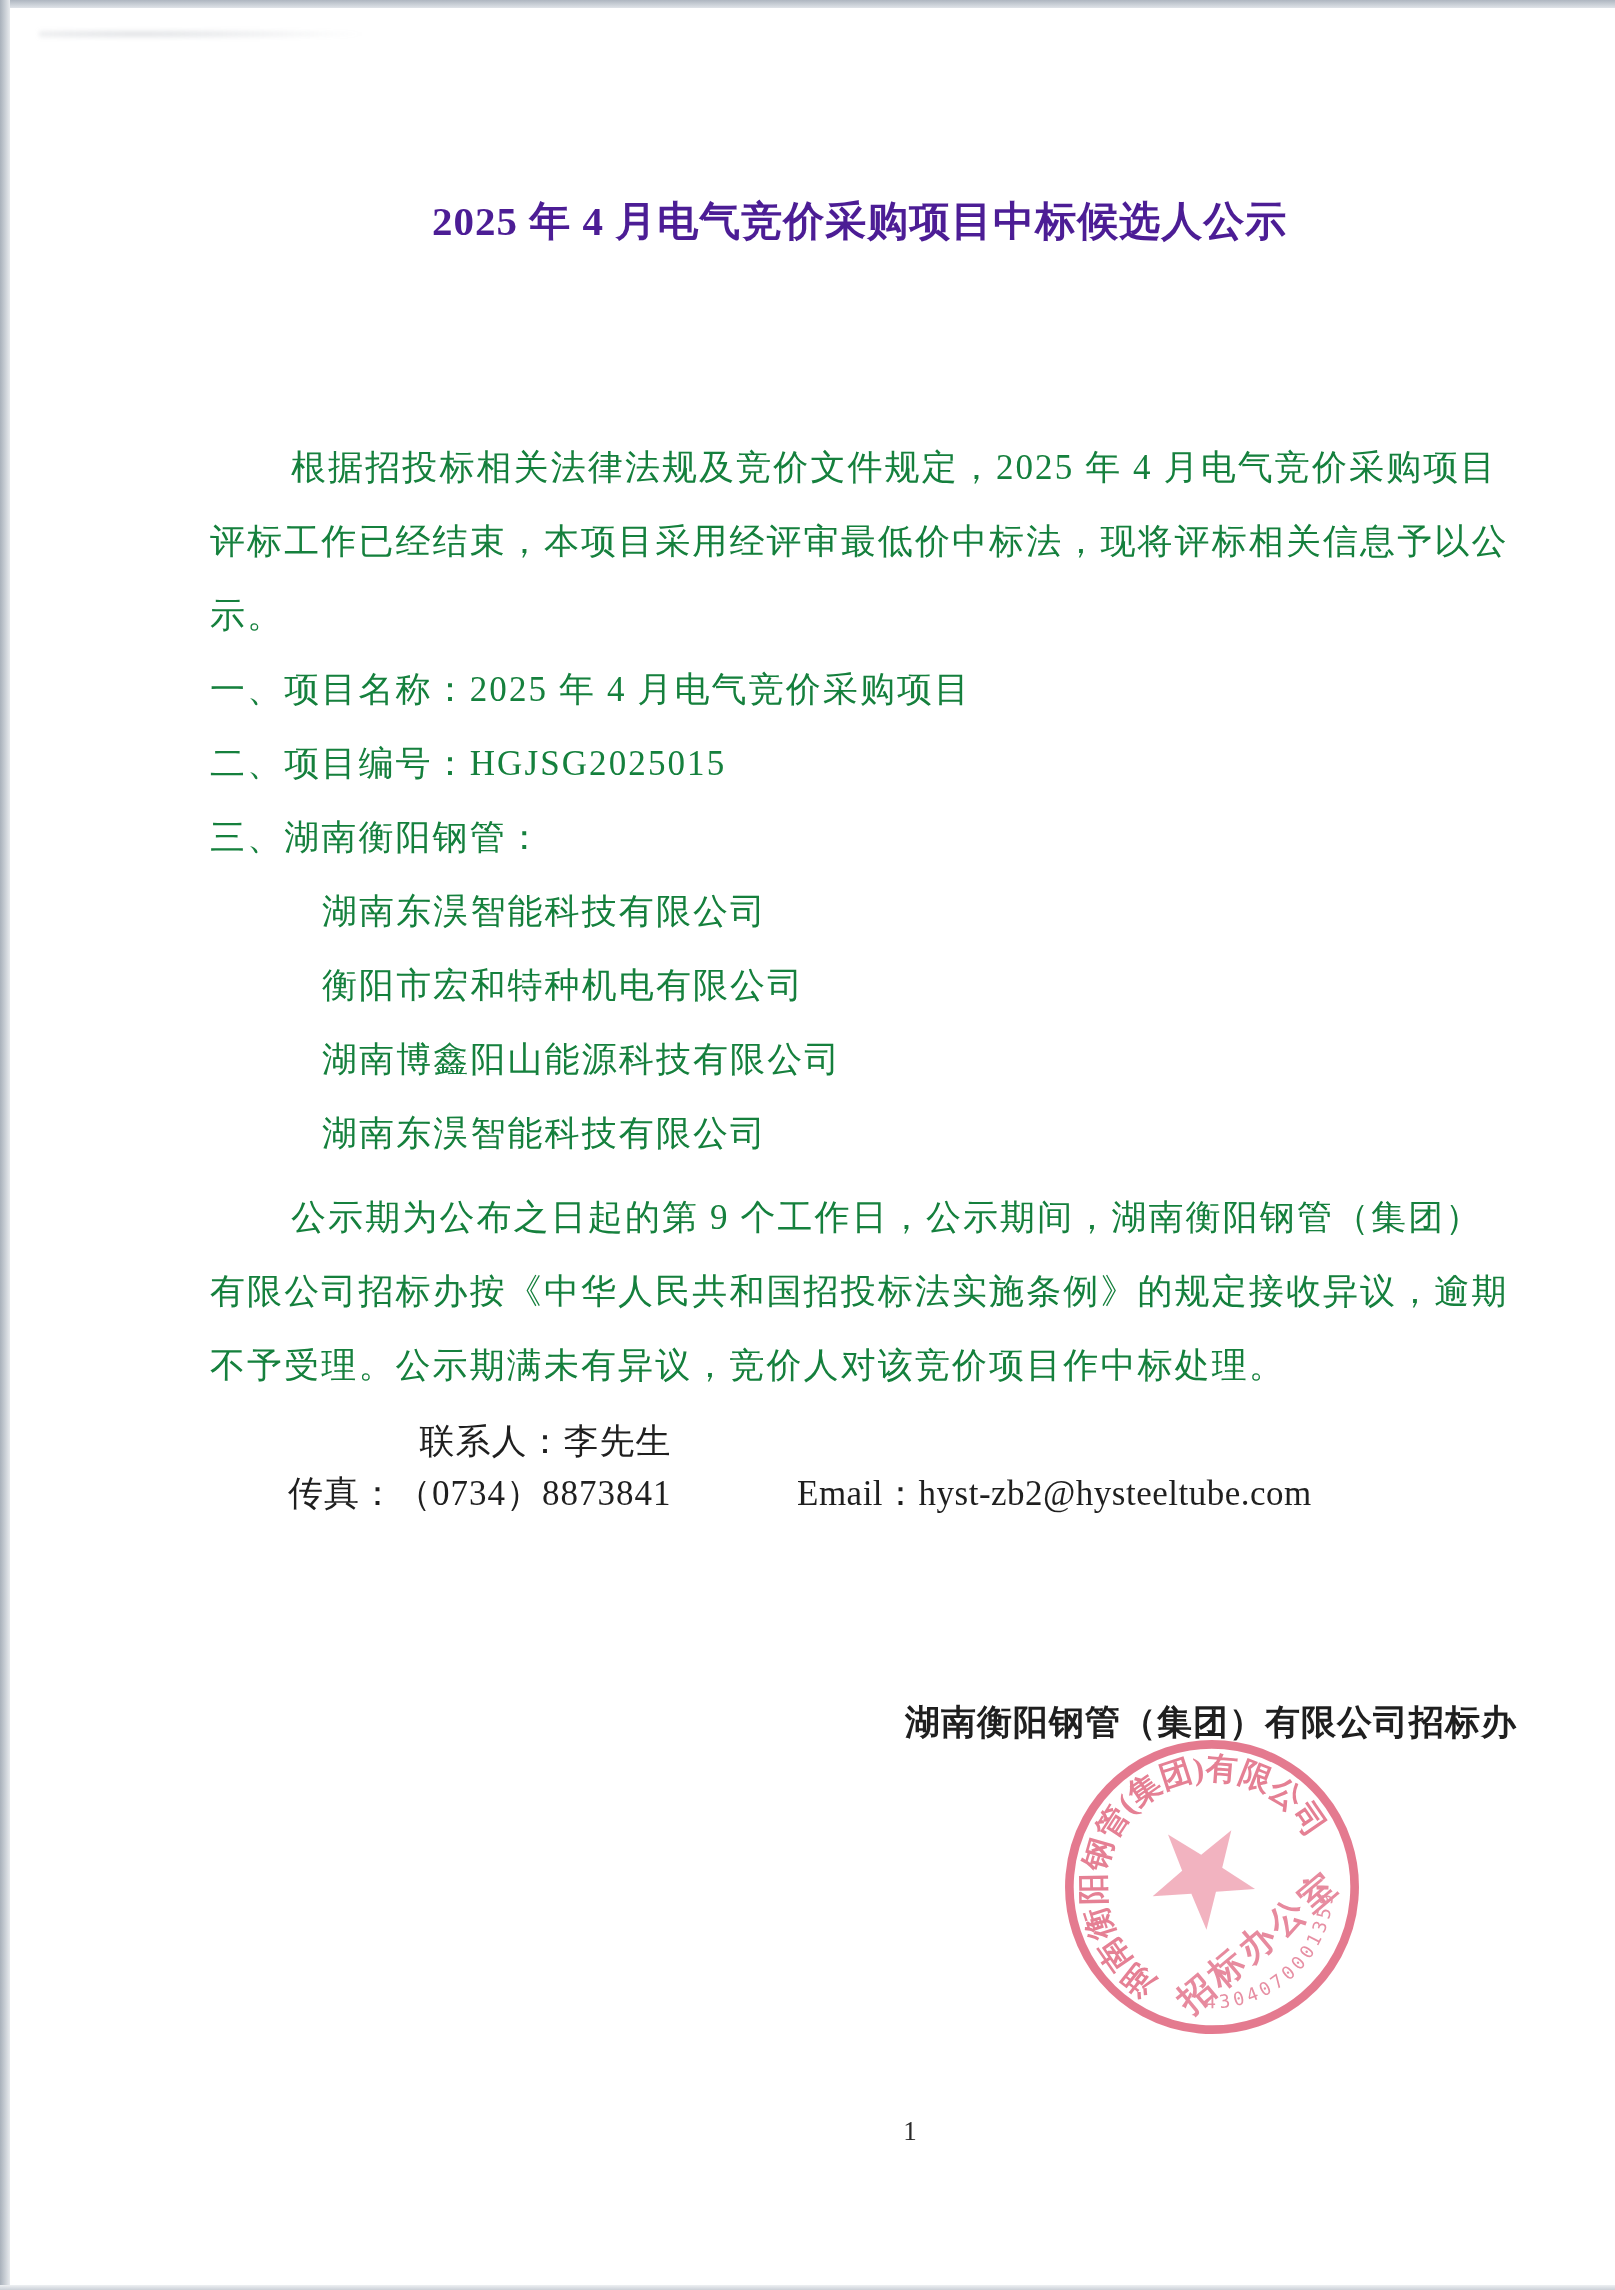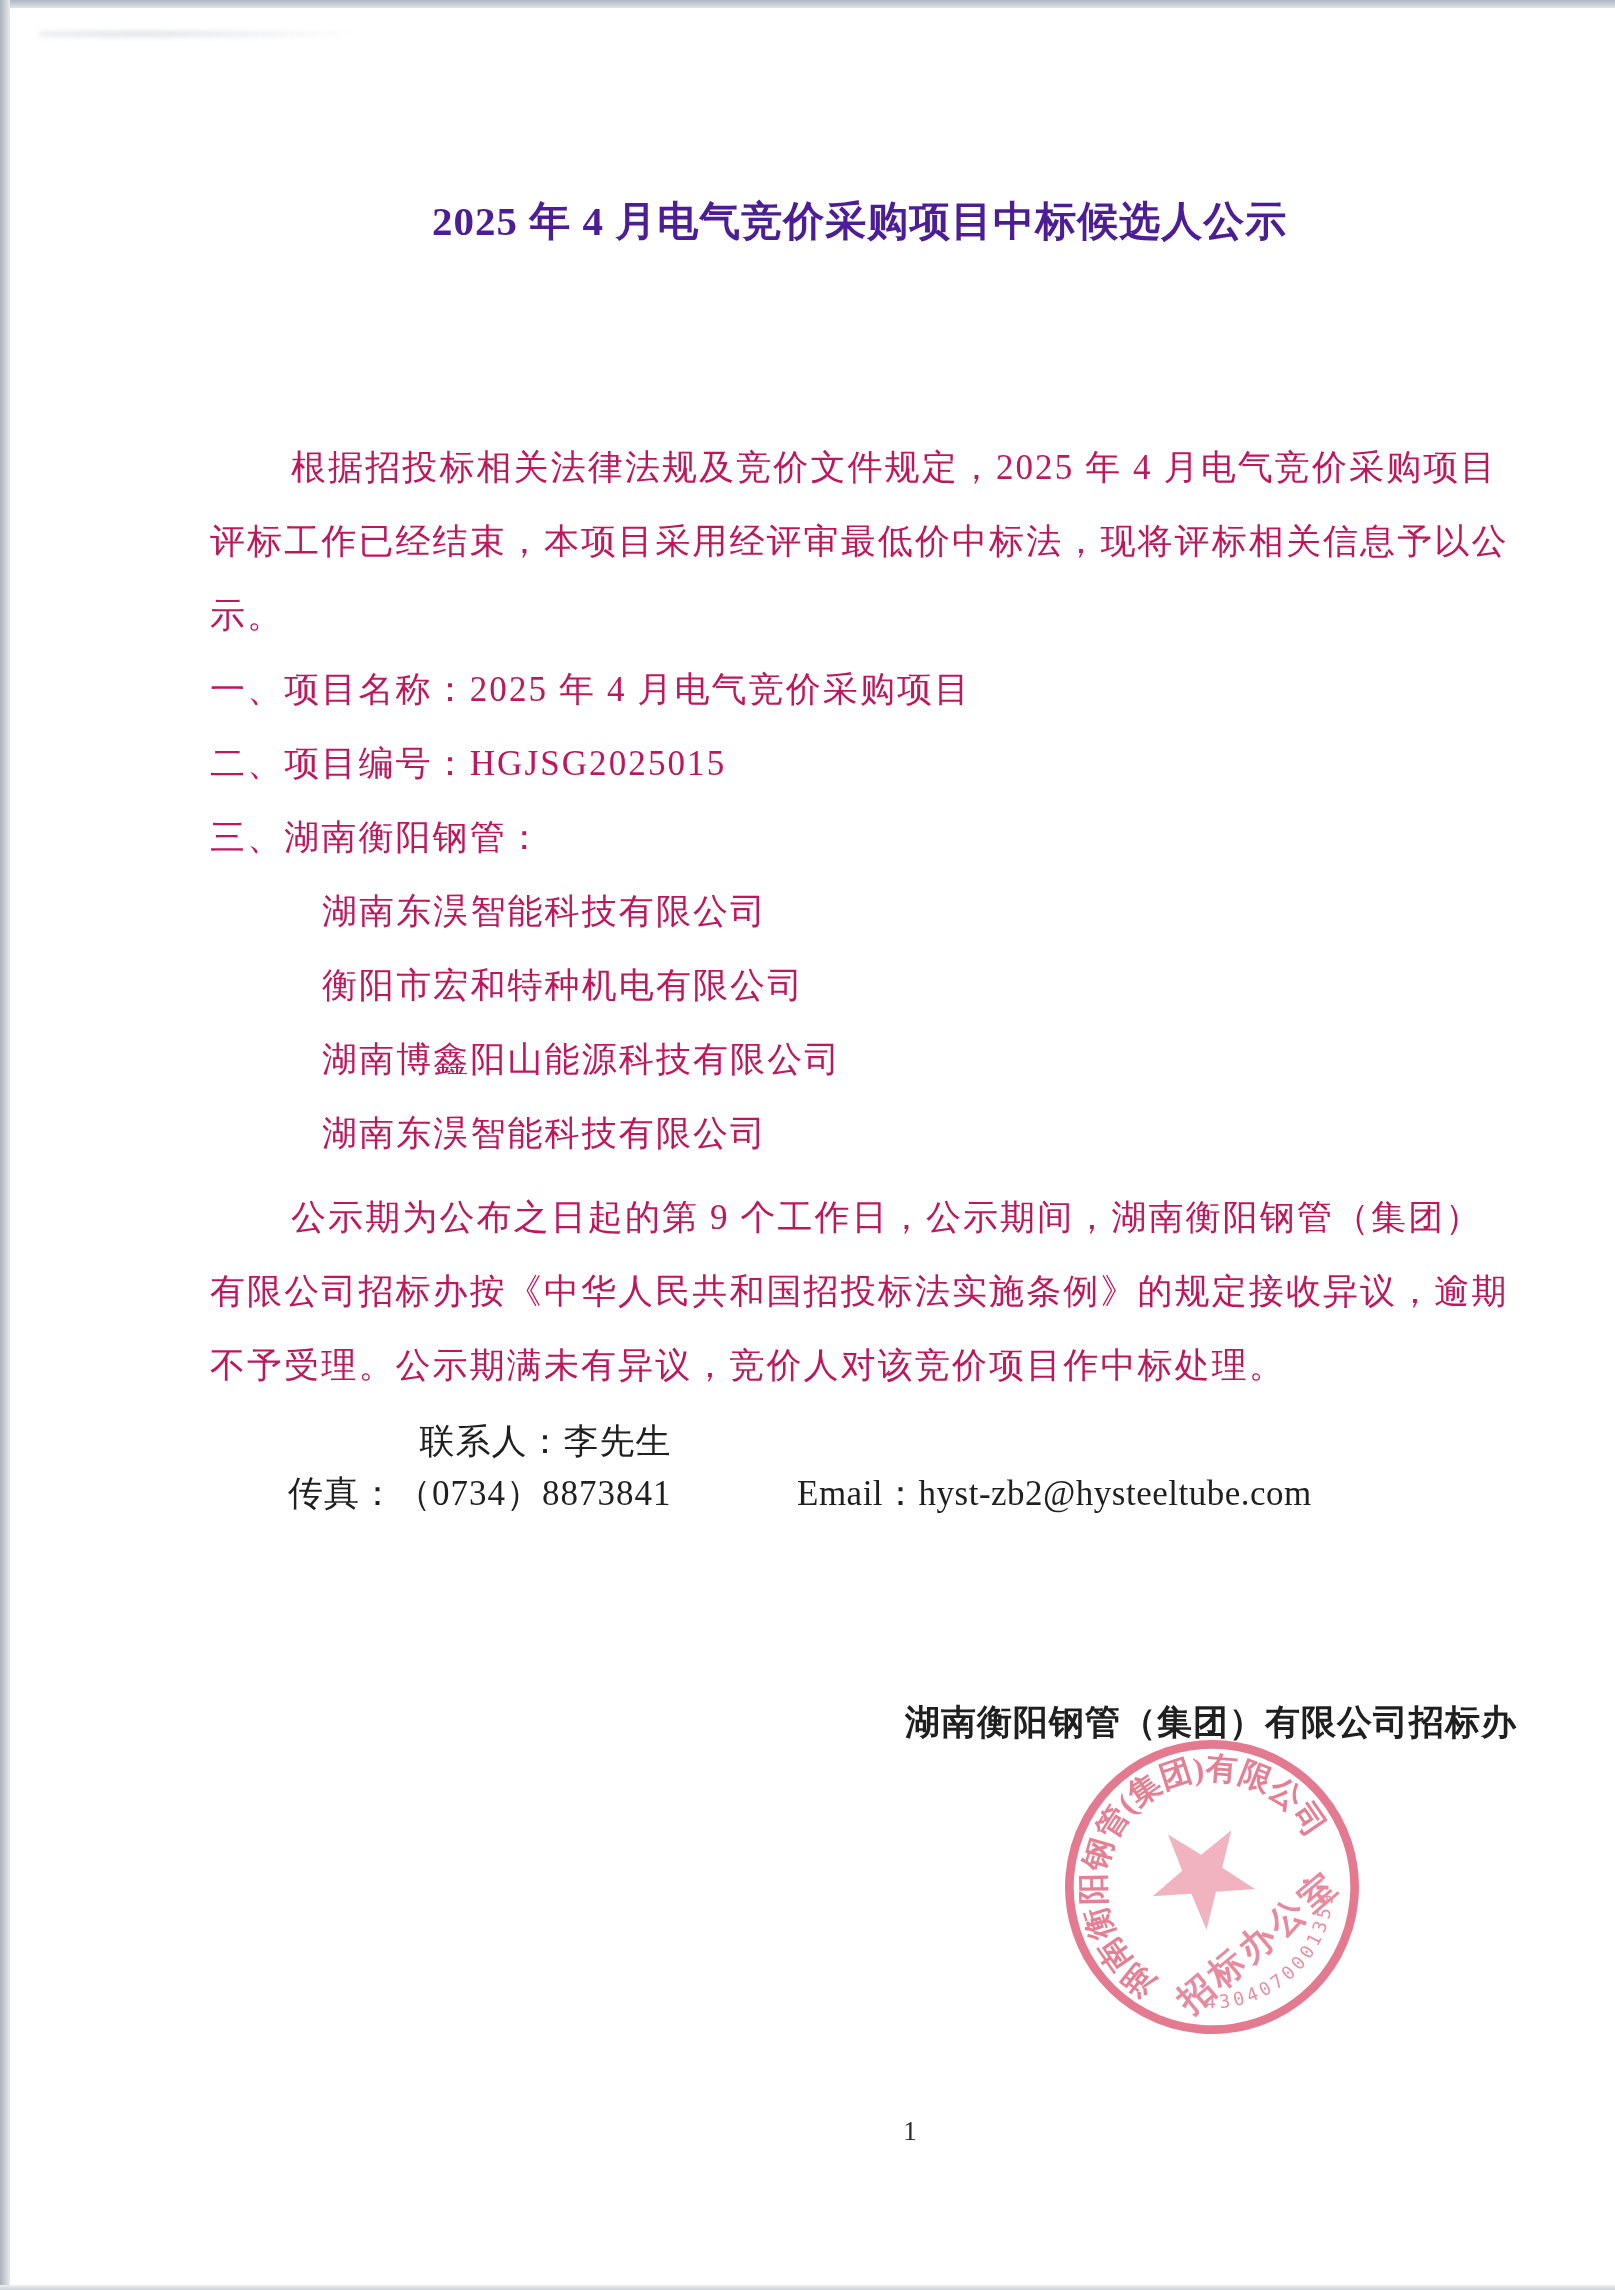--- a/index.html
+++ b/index.html
@@ -26,21 +26,21 @@
 
   .title{
     position:absolute;left:0;width:100%;top:195px;
     text-align:center;font-size:41px;font-weight:700;
     letter-spacing:1px;line-height:53px;color:#4c1d95;
   }
 
   .body-block{position:absolute;left:0;width:100%;top:431px;}
   .bline{
     font-size:35px;line-height:74px;letter-spacing:2.1px;
-    white-space:nowrap;color:#be185d;
+    white-space:nowrap;color:#15803d;
   }
   .indent{padding-left:81px;}
   .candidate{padding-left:112px;}
   .gap-before{margin-top:9.8px;}
 
   .contact-block{position:absolute;left:78px;top:1416px;}
   .cline{font-size:35px;line-height:52px;letter-spacing:1px;white-space:nowrap;position:relative;text-align:right;}
   .email{position:absolute;left:509px;top:0;letter-spacing:0.5px;}
 
   .signature{

